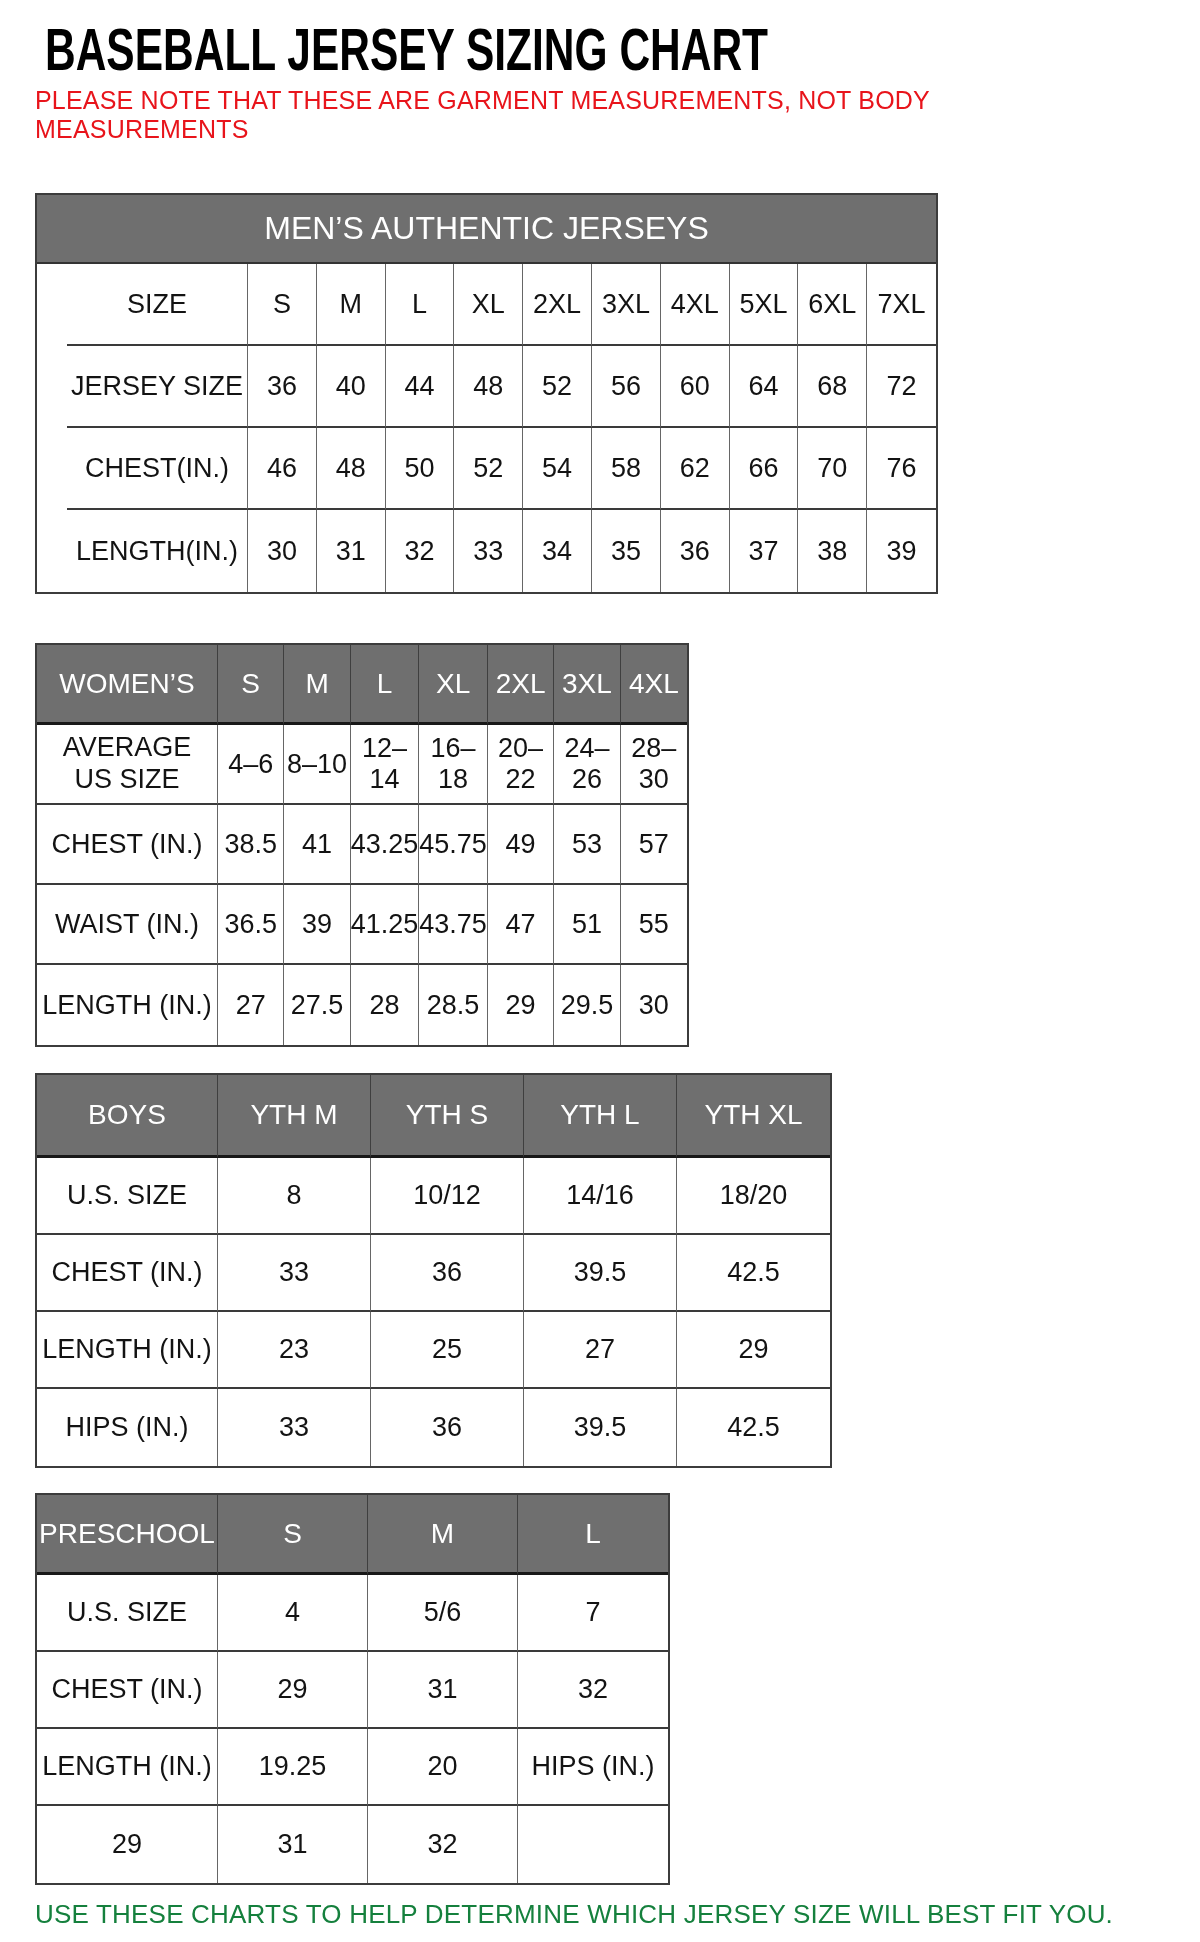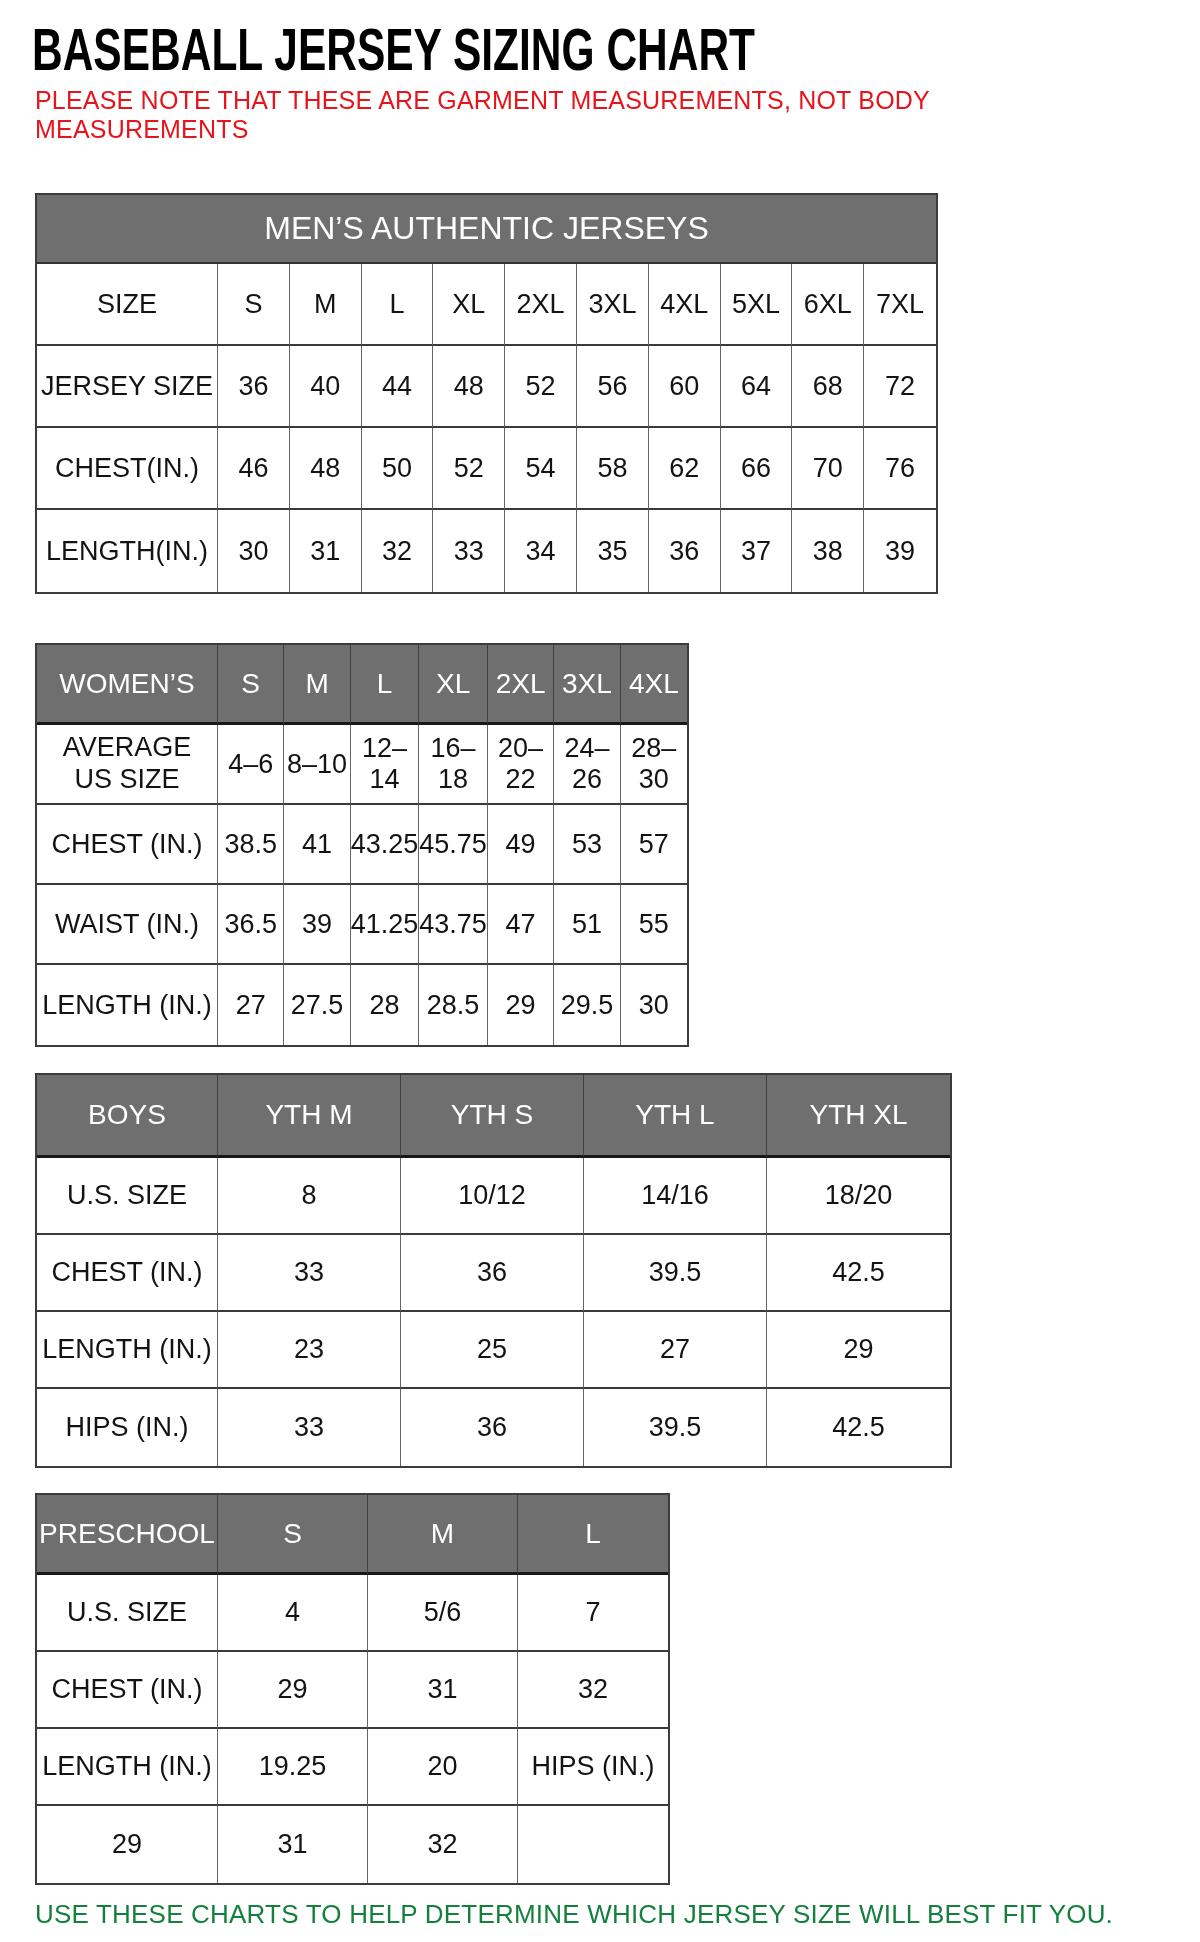--- a/index.html
+++ b/index.html
@@ -6,21 +6,21 @@
   html, body { background: #ffffff; }
   body {
     width: 1200px; height: 1942px;
     position: relative;
     font-family: "Liberation Sans", "DejaVu Sans", sans-serif;
     color: #111;
     overflow: hidden;
   }
 
   
-  .title { position: absolute; top: 16px; left: 32px; white-space: nowrap; }
+  .title { position: absolute; top: 16px; left: 45px; white-space: nowrap; }
   .title .condense {
     display: inline-block;
     font-size: 59px;
     font-weight: 700;
     letter-spacing: 0px;
     color: #000;
     transform: scaleX(0.72);
     transform-origin: 0 50%;
   }
 
@@ -32,31 +32,31 @@
   }
   .footer {
     position: absolute; top: 1899px; left: 35px;
     font-size: 26px; color: #15803d; white-space: nowrap; letter-spacing: 0.2px;
   }
 
   
   .tbl { position: absolute; border: 2px solid #3c3c3c; background: #fff; }
   #tbl-mens      { left: 35px; top: 193px;  width: 903px; }
   #tbl-womens    { left: 35px; top: 643px;  width: 654px; }
-  #tbl-boys      { left: 35px; top: 1073px; width: 917px; }
+  #tbl-boys      { left: 35px; top: 1073px; width: 797px; }
   #tbl-preschool { left: 35px; top: 1493px; width: 635px; }
 
   .banner {
     height: 69px; display: flex; align-items: center; justify-content: center;
     background: #6f6f6f; color: #fff; font-size: 32px;
     border-bottom: 2px solid #333;
   }
 
   .g { display: grid; width: 100%; }
-  .g-mens      { grid-template-columns: 181px repeat(10, 1fr); grid-auto-rows: 82px; }
+  .g-mens      { grid-template-columns: 181px repeat(10, 1fr); grid-auto-rows: 82px; padding-left: 30px; }
   .g-womens    { grid-template-columns: 181px repeat(7, 1fr);  grid-auto-rows: 80px; }
   .g-boys      { grid-template-columns: 181px repeat(4, 1fr);  grid-template-rows: 83px repeat(4, 77px); }
   .g-preschool { grid-template-columns: 181px repeat(3, 1fr);  grid-template-rows: 80px repeat(4, 77px); }
 
   .c {
     display: flex; align-items: center; justify-content: center;
     font-size: 27px; color: #131313; text-align: center;
     border-right: 1px solid #666; border-bottom: 2px solid #3a3a3a;
     background: #fff;
   }

